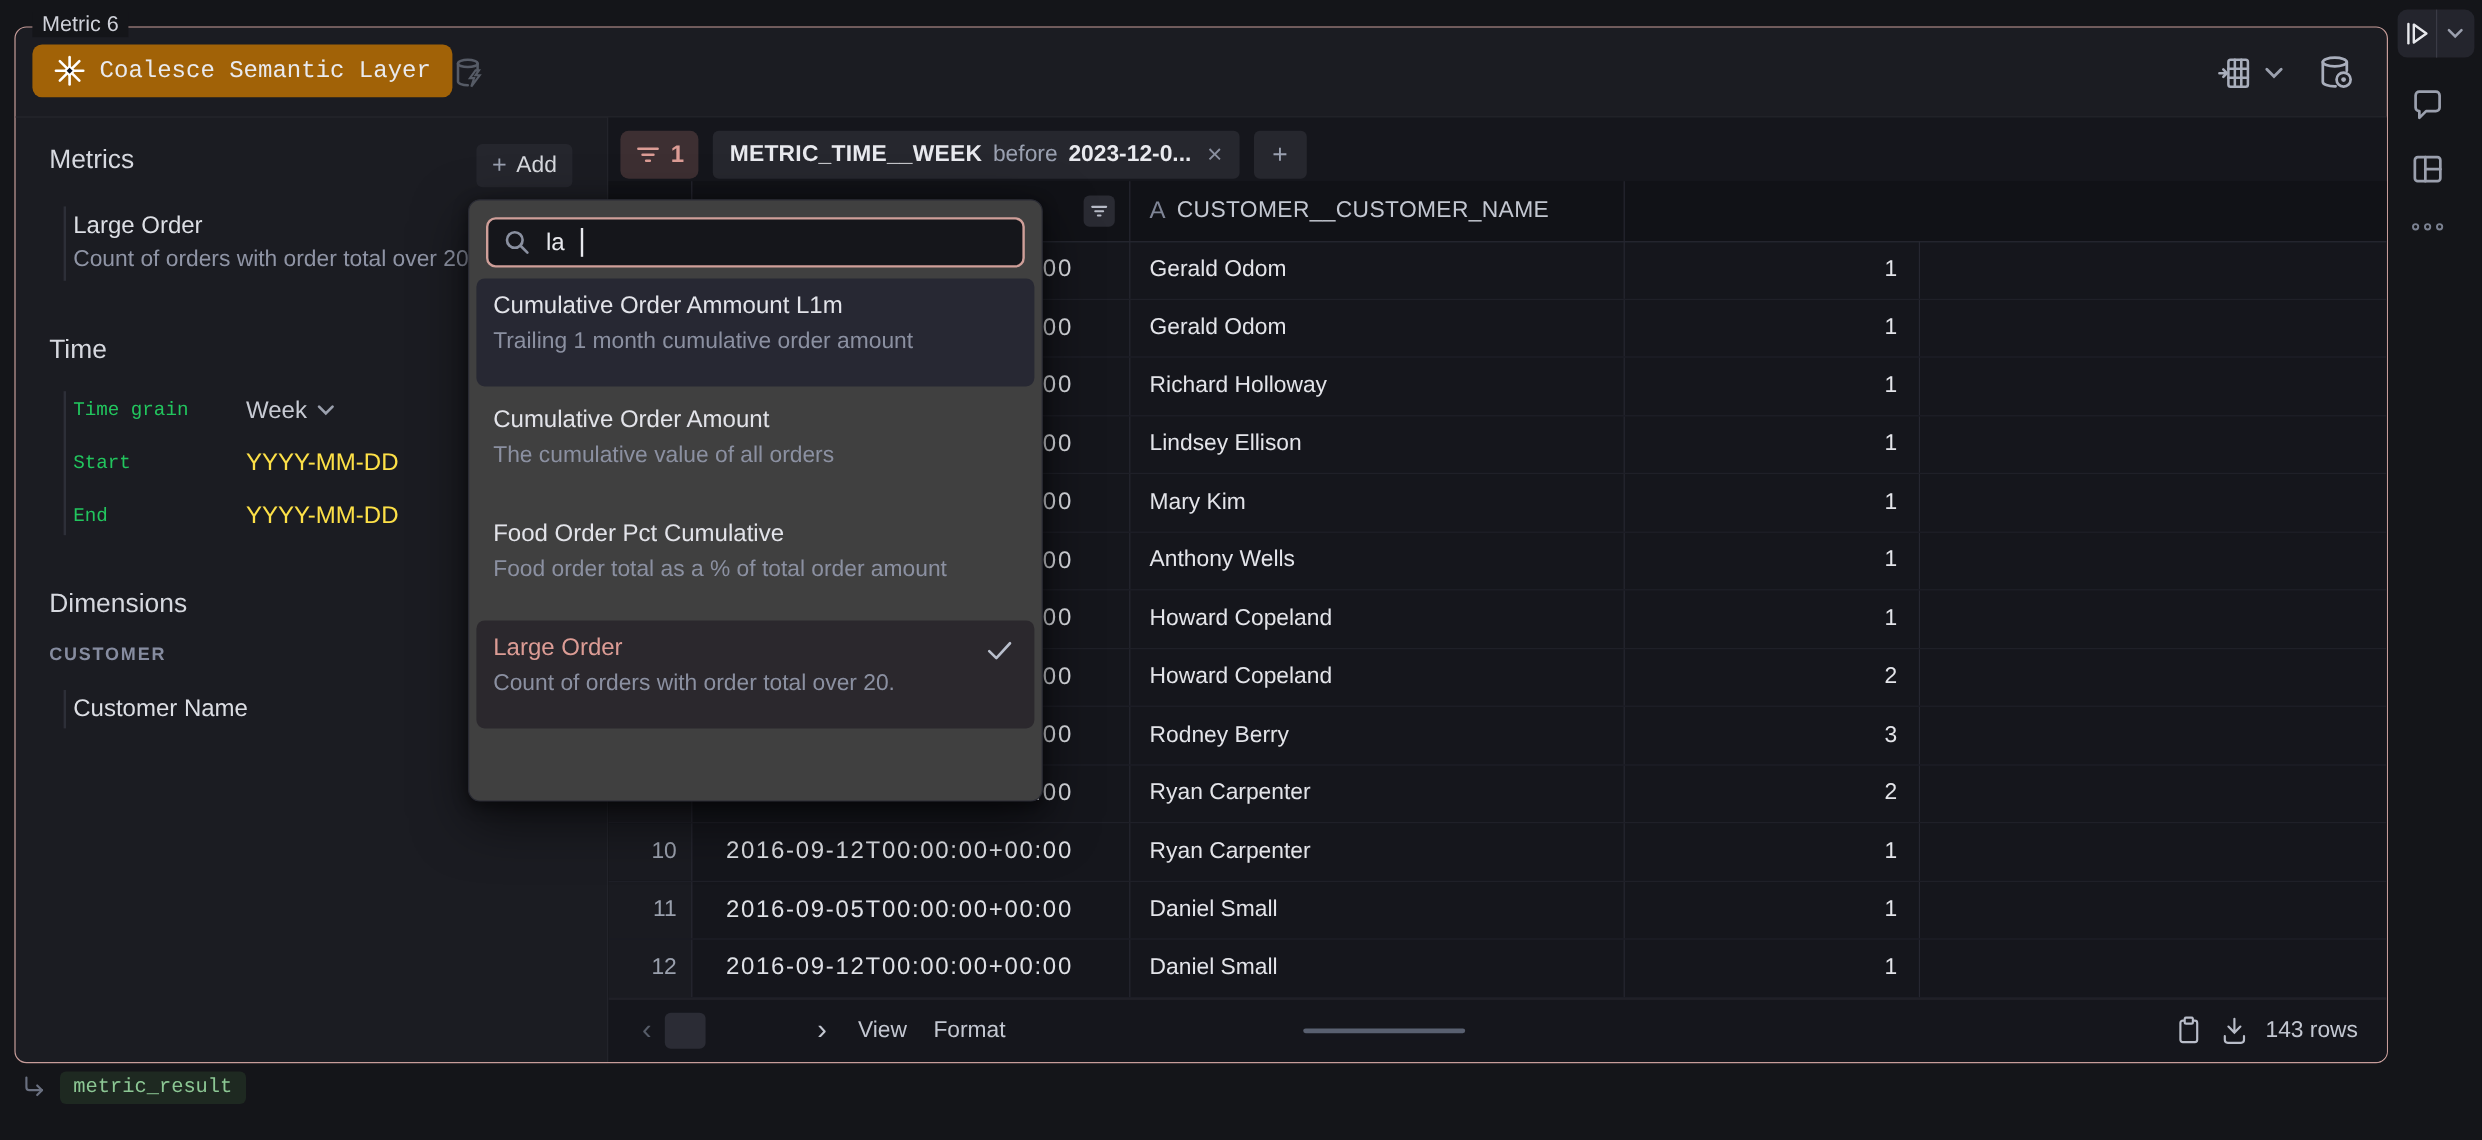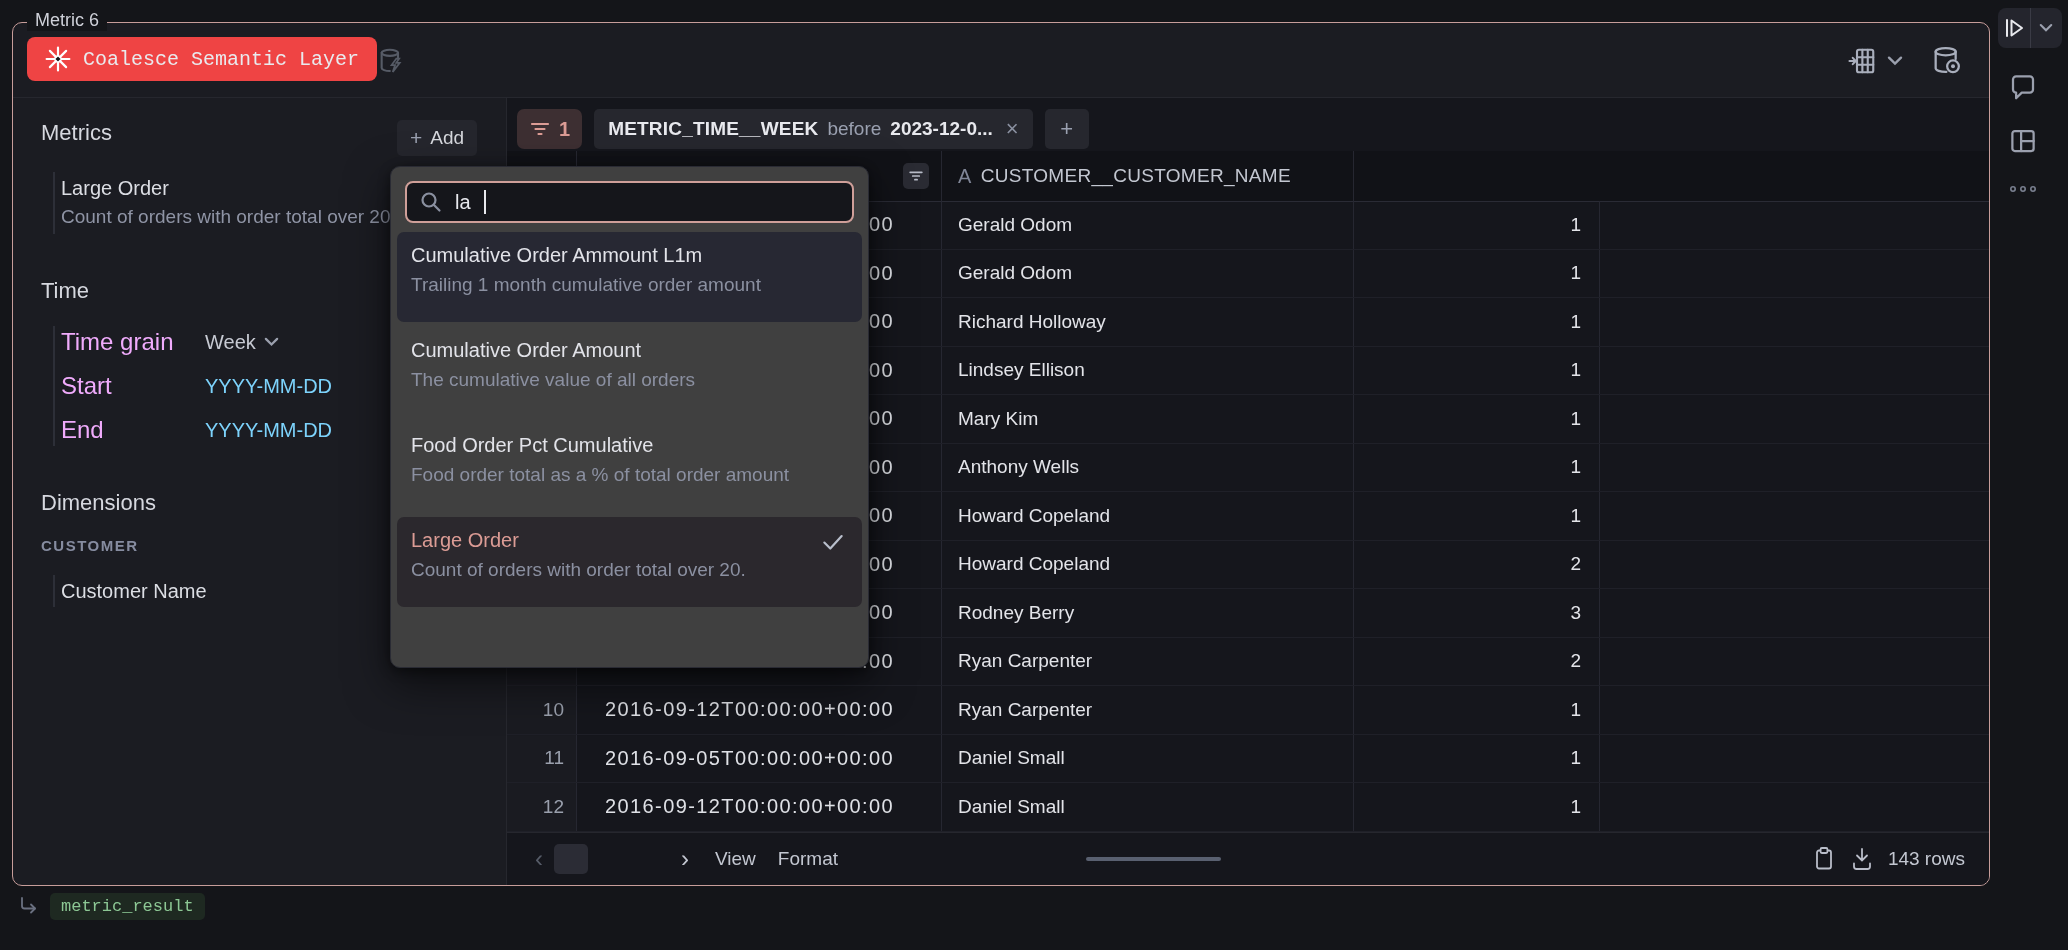--- a/index.html
+++ b/index.html
@@ -9,44 +9,44 @@
 
   
   .cell{position:absolute;left:12px;top:22px;width:1976px;height:862px;
     background:#1B1C22;border:1px solid #C79D9A;border-radius:10px;}
   .cell-label{position:absolute;left:14px;top:-13px;padding:0 8px;background:#141519;
     font-size:18px;color:#CFD1D9;z-index:5;}
   .cell-divider{position:absolute;left:0;right:0;top:74px;height:1px;background:#26272E;}
 
   
   .src-pill{position:absolute;left:14px;top:14px;height:44px;display:flex;align-items:center;
-    gap:12px;background:#ef4444;border-radius:8px;padding:0 18px;cursor:pointer;}
+    gap:12px;background:#a16207;border-radius:8px;padding:0 18px;cursor:pointer;}
   .src-pill span{font-family:"Liberation Mono",monospace;font-size:20px;color:#E9EAEe;}
   .hdr-edit{position:absolute;left:364px;top:24px;}
   .hdr-icons{position:absolute;right:26px;top:22px;display:flex;align-items:center;gap:10px;}
 
   
   .side-toolbar{position:absolute;left:1998px;top:8px;width:66px;}
   .run-btn{display:flex;align-items:center;background:#24252D;border-radius:8px;height:40px;width:64px;}
   .run-btn .half{display:flex;align-items:center;justify-content:center;flex:1;height:100%;}
   .run-btn .half+.half{border-left:1px solid #3A3B45;}
   .side-icon{margin:24px 0 0 10px;}
 
   
   .lp-title{position:absolute;left:28px;font-size:22px;color:#D6D8DF;}
   .lp-group{position:absolute;left:40px;border-left:2px solid #2D2F38;padding:2px 0 2px 6px;}
   .lp-item-title{font-size:20px;color:#DCDEE4;line-height:28px;}
   .lp-item-desc{font-size:19px;color:#8F94A5;line-height:30px;white-space:nowrap;}
   .lp-subhead{position:absolute;left:28px;font-size:15px;font-weight:bold;
     letter-spacing:1.5px;color:#868CA0;}
   .time-row{display:flex;align-items:center;height:28px;margin-bottom:16px;}
   .time-row:last-child{margin-bottom:0;}
-  .t-label{width:144px;font-size:24px;color:#f0abfc;}
+  .t-label{width:144px;font-size:16px;color:#22c55e;font-family:Liberation Mono, monospace;}
   .t-value{font-size:20px;color:#C7CAD3;display:flex;align-items:center;gap:8px;cursor:pointer;}
-  .time-row.placeholder .t-value{color:#7dd3fc;}
+  .time-row.placeholder .t-value{color:#fde047;}
   .time-row .chev{display:none;}
   .time-row.chevron .chev{display:block;}
   .add-btn{position:absolute;left:384px;top:97px;height:36px;display:flex;align-items:center;
     gap:8px;background:#25262D;border-radius:5px;padding:0 13px;cursor:pointer;}
   .add-btn .plus{font-size:21px;color:#9AA0B0;}
   .add-btn .lbl{font-size:19px;color:#D6D8DD;}
   .vert-divider{position:absolute;left:493px;top:75px;bottom:0;width:1px;background:#26272E;}
 
   
   .right-region{position:absolute;left:494px;top:75px;right:0;bottom:0;background:#15161C;

